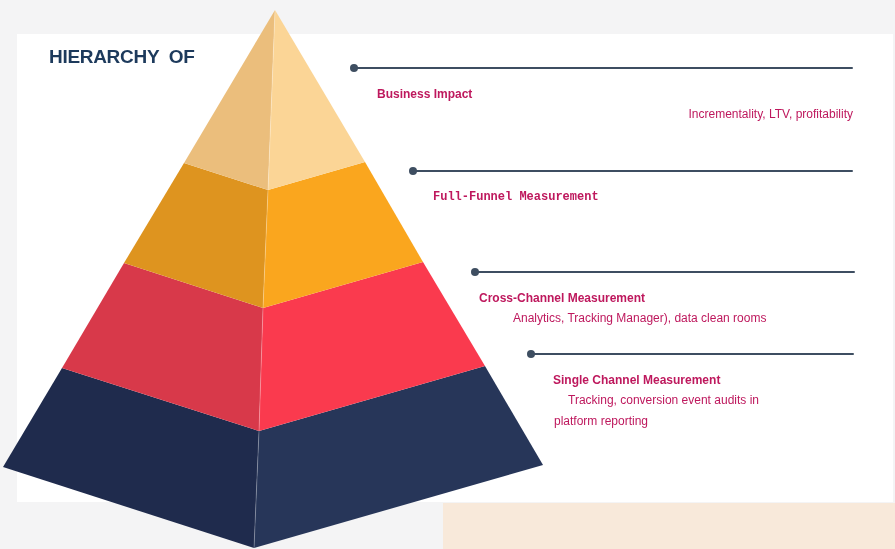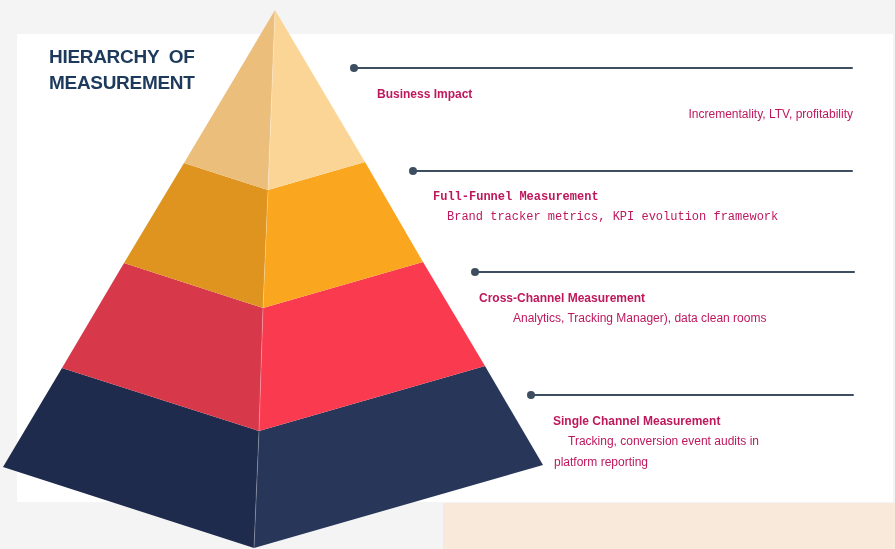--- a/index.html
+++ b/index.html
@@ -68,21 +68,21 @@
   #ann-0 { left: 352px; top: 67px;  width: 501px; }
   #ann-0 .ann-title  { margin-left: 25px; }
   #ann-0 .d0 { margin-left: 38px; text-align: right; }
   #ann-1 { left: 411px; top: 170px; width: 442px; font-family: Liberation Mono, monospace; }
   #ann-1 .ann-title  { margin-left: 22px; }
   #ann-1 .d0 { margin-left: 36px; }
   #ann-2 { left: 473px; top: 271px; width: 382px; }
   #ann-2 .ann-title  { margin-left: 6px; }
   #ann-2 .d0 { margin-left: 30px; }
   #ann-2 .d1 { margin-left: 40px; }
-  #ann-3 { left: 529px; top: 394px; width: 325px; }
+  #ann-3 { left: 529px; top: 353px; width: 325px; }
   #ann-3 .ann-title  { margin-left: 24px; }
   #ann-3 .d0 { margin-left: 39px; }
   #ann-3 .d1 { margin-left: 25px; }
 </style>
 </head>
 <body>
 
 <div class="card"></div>
 
 <div class="peach-band" style="background: rgb(248, 233, 218);"></div>
@@ -97,36 +97,35 @@
 
   <polygon points="184,163 268,190 263,308 124,263" fill="#de941f"></polygon>
   <polygon points="268,190 365,162 423,262 263,308" fill="#faa61e"></polygon>
 
   <polygon points="275,10 268,190 184,163" fill="#ebbe7c"></polygon>
   <polygon points="275,10 365,162 268,190" fill="#fbd596"></polygon>
 
   <polyline points="275,10 268,190 263,308 259,431 254,548" fill="none" stroke="rgba(255,255,255,0.25)" stroke-width="1"></polyline>
 </svg>
 
-<div class="diagram-title"><span>HIERARCHY  OF</span><br><span>MEASUREMENT</span></div>
+<div class="diagram-title"><span>HIERARCHY  OF</span><br></div>
 
 <div class="annotation" id="ann-0">
   <div class="connector">
       <span class="dot"></span>
     </div>
   <div class="ann-title">Business Impact</div>
   <div class="ann-desc d0">Incrementality, LTV, profitability</div>
 </div>
 
 <div class="annotation" id="ann-1">
   <div class="connector">
       <span class="dot"></span>
     </div>
   <div class="ann-title">Full-Funnel Measurement</div>
-  <div class="ann-desc d0">Brand tracker metrics, KPI evolution framework</div>
 </div>
 
 <div class="annotation" id="ann-2">
   <div class="connector">
       <span class="dot"></span>
     </div>
   <div class="ann-title">Cross-Channel Measurement</div>
   <div class="ann-desc d1">Analytics, Tracking Manager), data clean rooms</div>
 </div>
 

